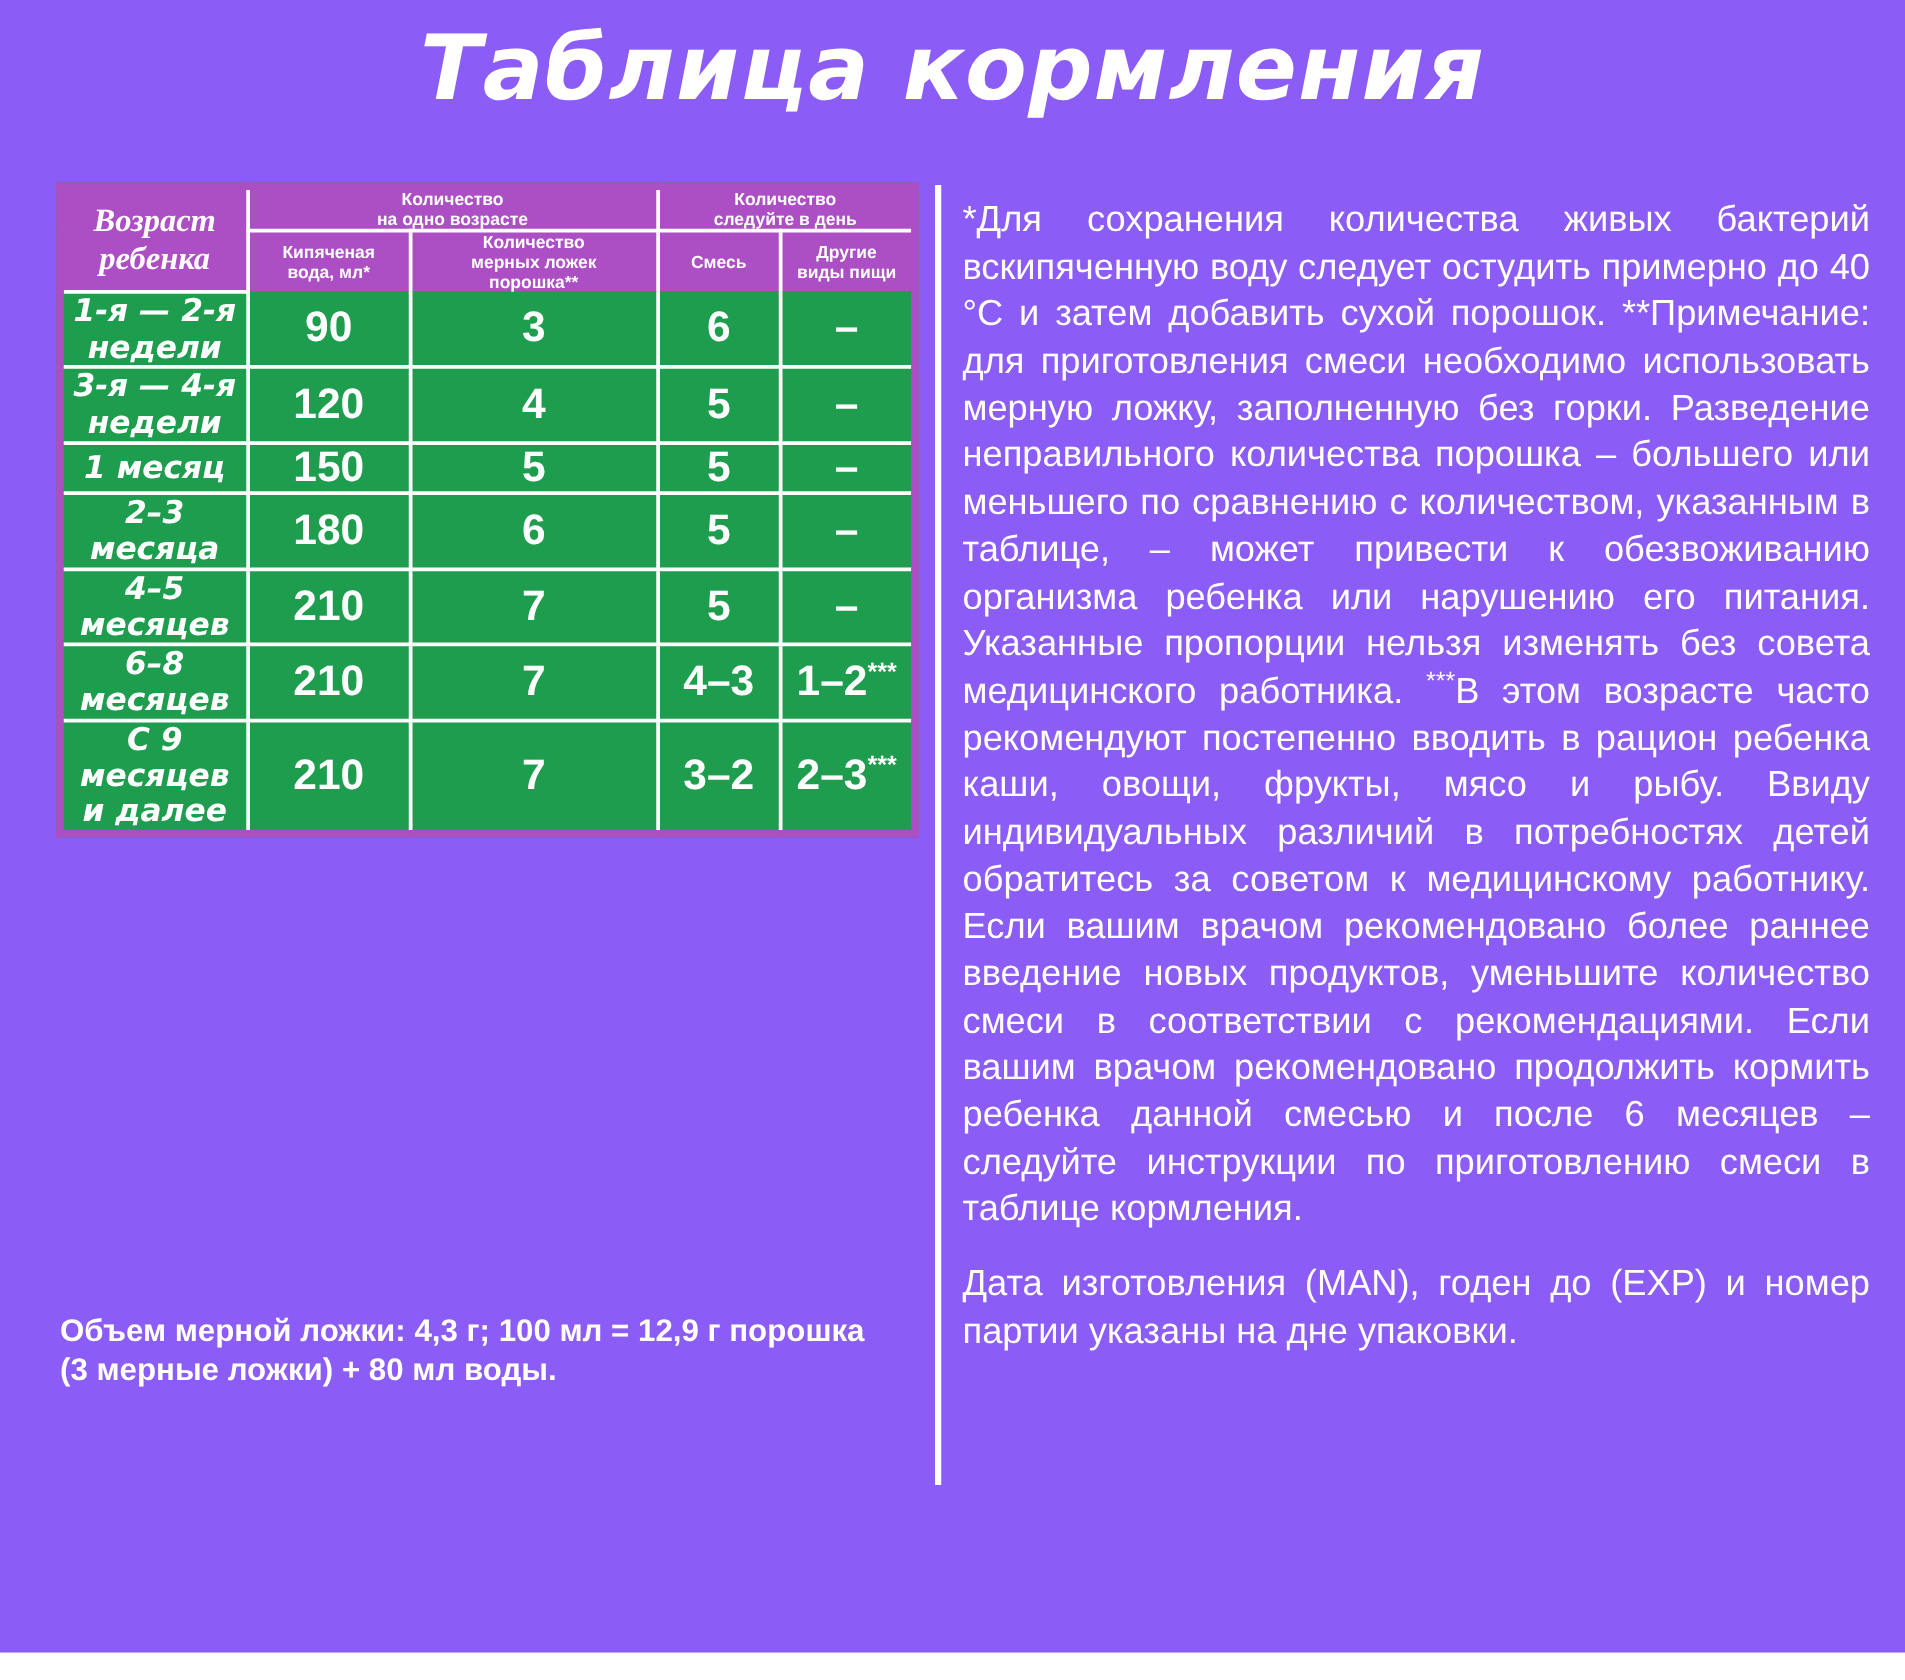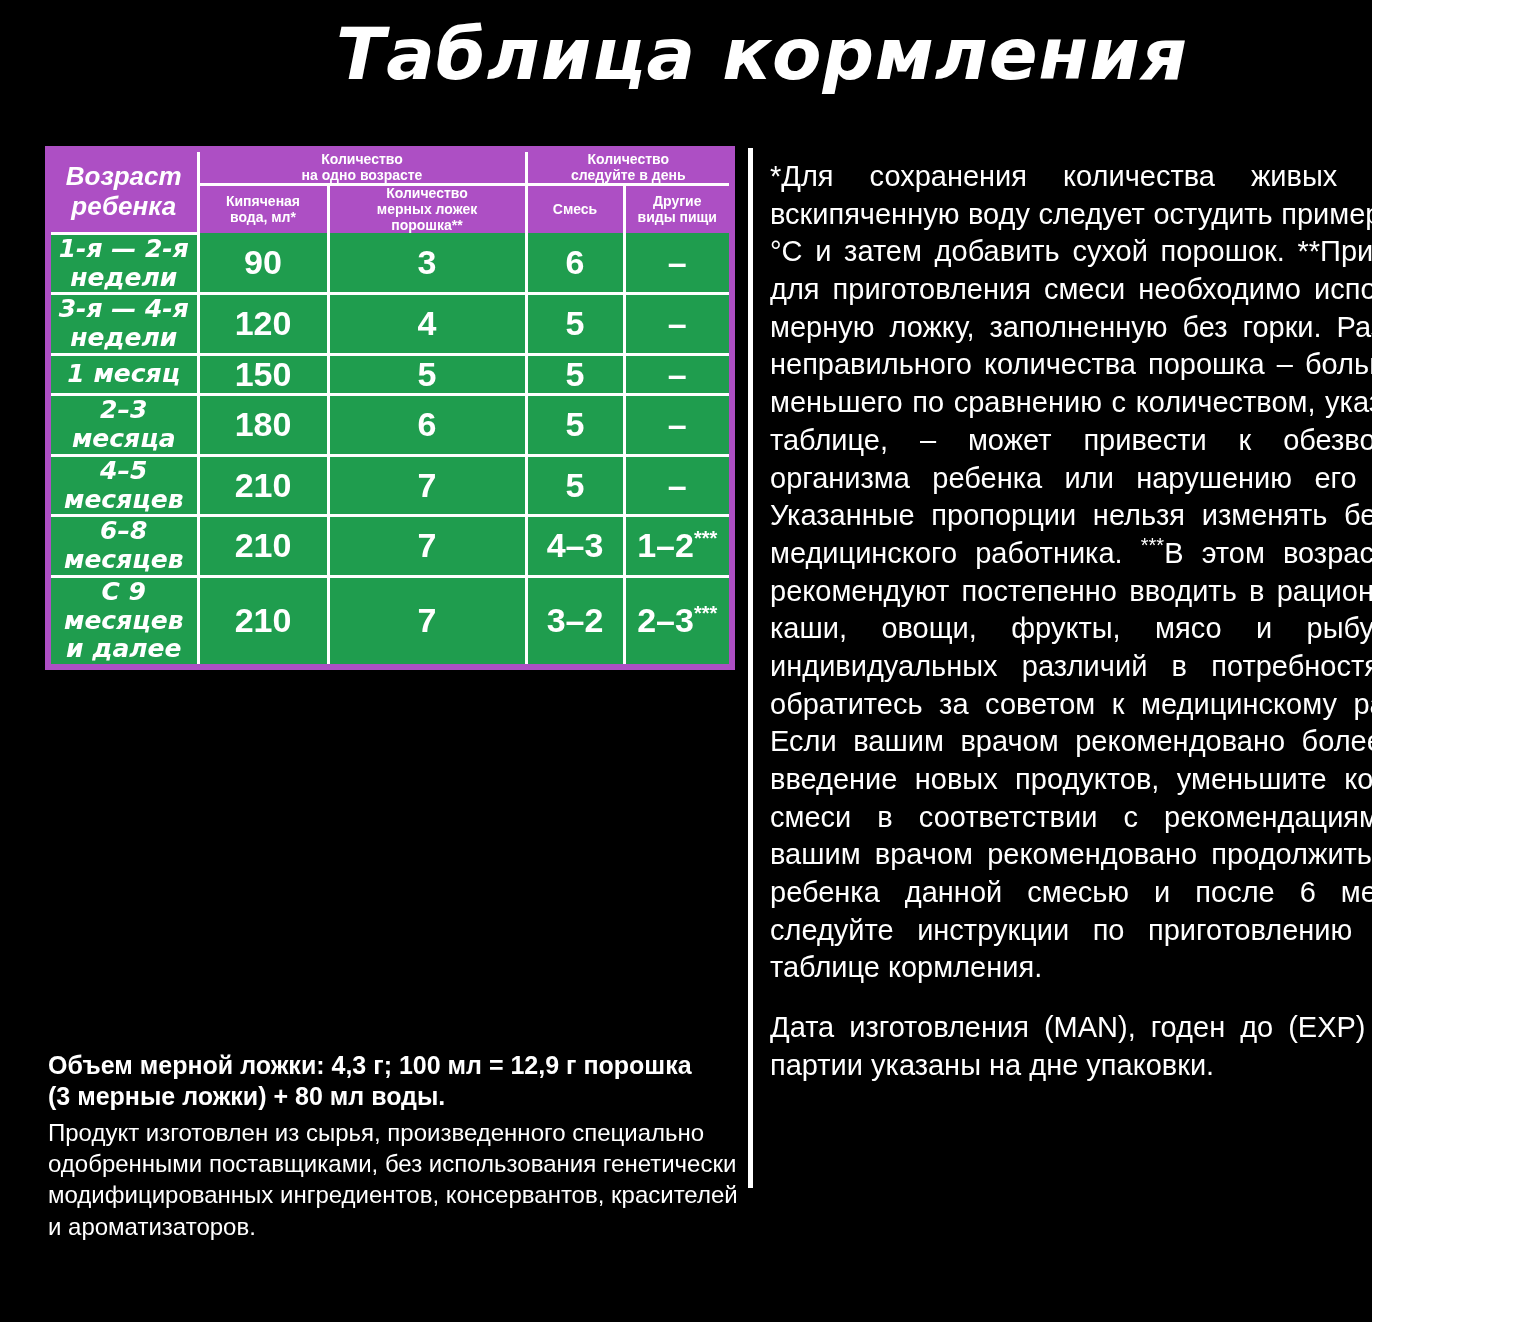--- a/index.html
+++ b/index.html
@@ -10,23 +10,23 @@
     width: 1524px;
     height: 1344px;
     background: #ffffff;
     font-family: "Liberation Sans", sans-serif;
     overflow: hidden;
   }
 
   
   .page {
     position: relative;
-    width: 1372px;
+    width: 1524px;
     height: 1344px;
-    background: #000000;
+    background: #8b5cf6;
     box-sizing: border-box;
     overflow: hidden;
   }
 
   
   .bottom-strip {
     position: absolute;
     left: 0;
     bottom: 0;
     width: 1524px;
@@ -94,21 +94,21 @@
   .hdr {
     background: #ad4fc4;
     font-family: "Liberation Sans", sans-serif;
     font-weight: bold;
     font-size: 14px;
     line-height: 1.12;
     padding: 8px 4px;
   }
   .hdr-age {
     background: #ad4fc4;
-    font-family: Liberation Sans, sans-serif;
+    font-family: Liberation Serif, serif;
     font-style: italic;
     font-weight: bold;
     font-size: 26px;
     line-height: 1.15;
     padding: 6px 4px;
   }
 
   .age-cell {
     font-family: "DejaVu Sans", sans-serif;
     font-style: italic;
@@ -326,21 +326,20 @@
 
       </tbody>
     </table>
   </div>
 
   <div class="notes">
     <p class="bold-note">
       <span>Объем мерной ложки: 4,3 г; 100 мл = 12,9 г порошка</span><br>
       <span>(3 мерные ложки) + 80 мл воды.</span>
     </p>
-    <p class="thin-note">Продукт изготовлен из сырья, произведенного специально одобренными поставщиками, без использования генетически модифицированных ингредиентов, консервантов, красителей и ароматизаторов.</p>
   </div>
 
   <div class="right-col">
 
     <p class="body-text"><span>*Для сохранения количества живых бактерий вскипяченную воду следует остудить примерно до 40 °С и затем добавить сухой порошок. **Примечание: для приготовления смеси необходимо использовать мерную ложку, заполненную без горки. Разведение неправильного количества порошка – большего или меньшего по сравнению с количеством, указанным в таблице, – может привести к обезвоживанию организма ребенка или нарушению его питания. Указанные пропорции нельзя изменять без совета медицинского работника. </span><span class="sup">***</span><span>В этом возрасте часто рекомендуют постепенно вводить в рацион ребенка каши, овощи, фрукты, мясо и рыбу. Ввиду индивидуальных различий в потребностях детей обратитесь за советом к медицинскому работнику. Если вашим врачом рекомендовано более раннее введение новых продуктов, уменьшите количество смеси в соответствии с рекомендациями. Если вашим врачом рекомендовано продолжить кормить ребенка данной смесью и после 6 месяцев – следуйте инструкции по приготовлению смеси в таблице кормления.</span></p>
 
     <p class="body-text last">Дата изготовления (MAN), годен до (EXP) и номер партии указаны на дне упаковки.</p>
   </div>
 
   <div class="bottom-strip"></div>

